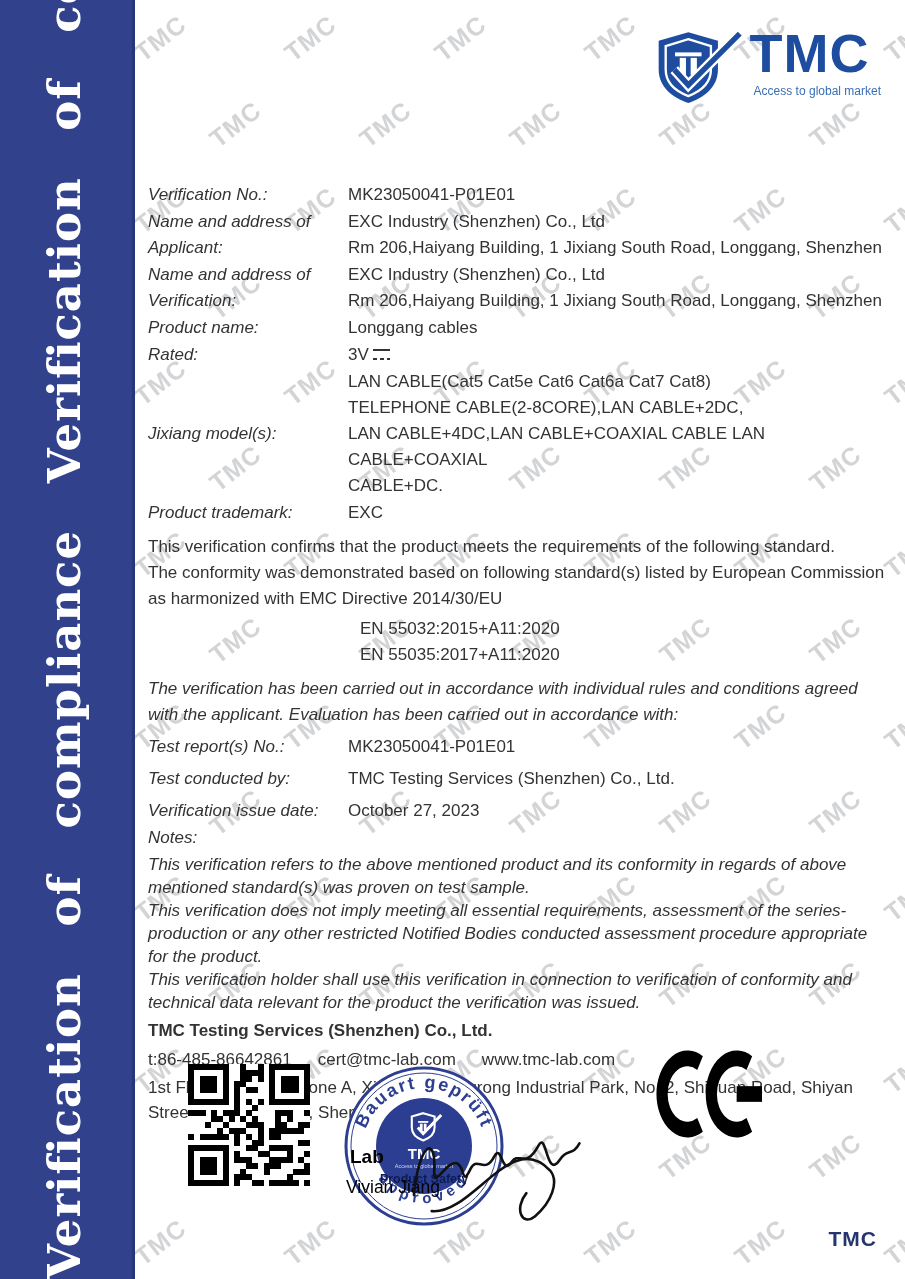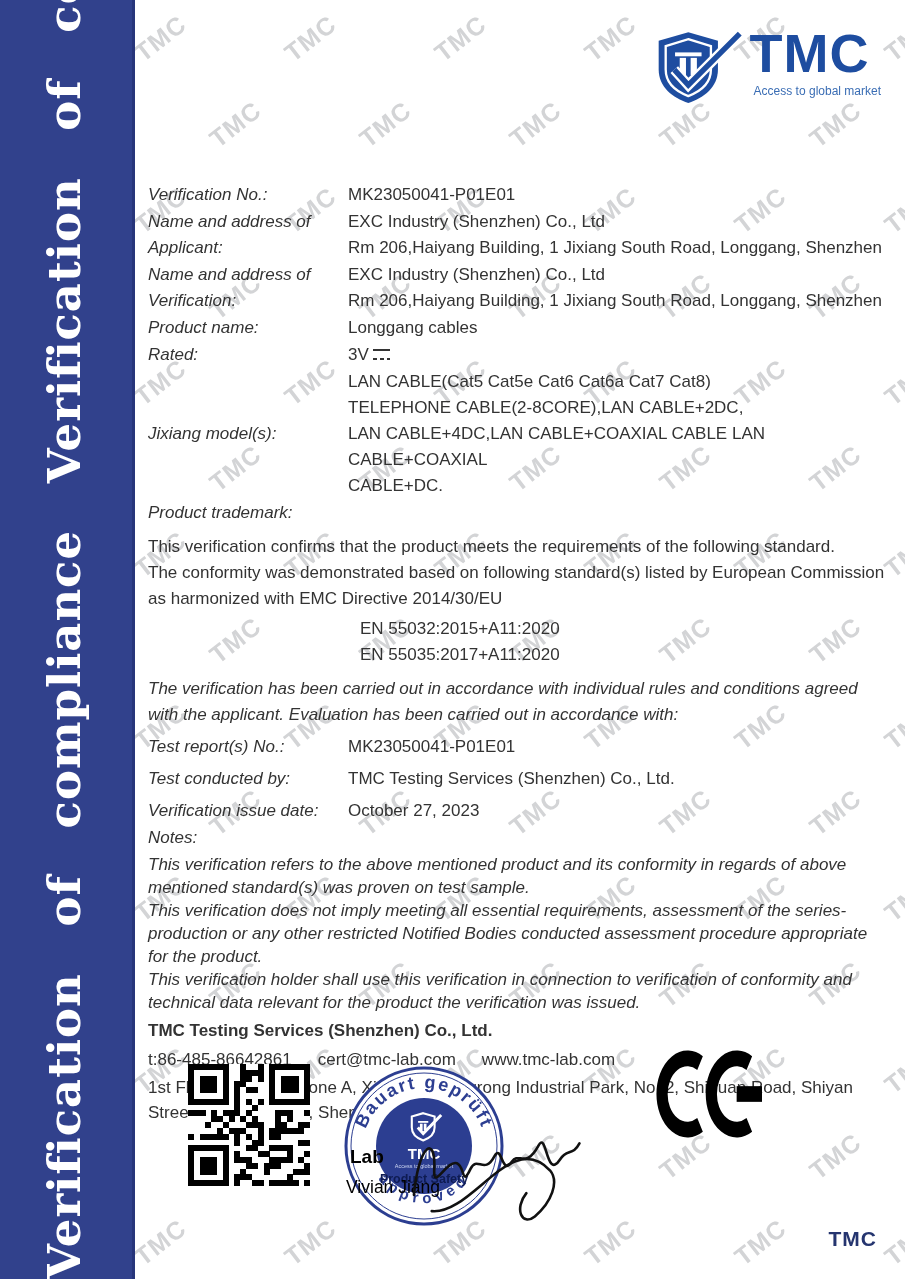--- a/index.html
+++ b/index.html
@@ -234,20 +234,21 @@
       <div class="fval">
         <div>LAN CABLE(Cat5 Cat5e Cat6 Cat6a Cat7 Cat8)</div>
         <div>TELEPHONE CABLE(2-8CORE),LAN CABLE+2DC,</div>
         <div>LAN CABLE+4DC,LAN CABLE+COAXIAL CABLE LAN CABLE+COAXIAL</div>
         <div>CABLE+DC.</div>
       </div>
     </div>
 
     <div class="frow">
       <div class="flabel">Product trademark:</div>
+      <div class="fval">EXC</div>
     </div>
 
     <p class="para">This verification confirms that the product meets the requirements of the following standard.</p>
     <p class="para" style="margin-top:0;">The conformity was demonstrated based on following standard(s) listed by European Commission as harmonized with EMC Directive 2014/30/EU</p>
 
     <div class="standards">
       <div>EN 55032:2015+A11:2020</div>
       <div>EN 55035:2017+A11:2020</div>
     </div>
 

